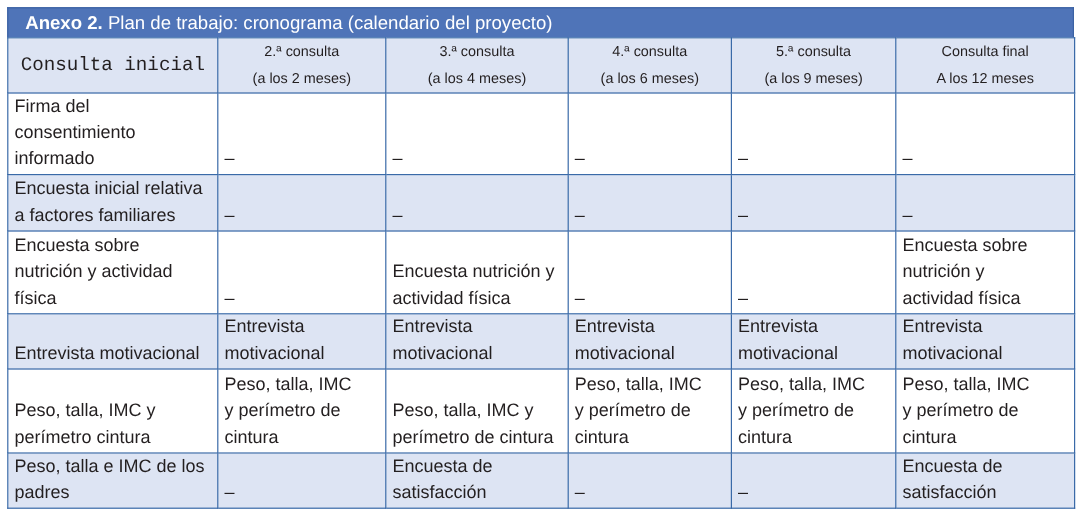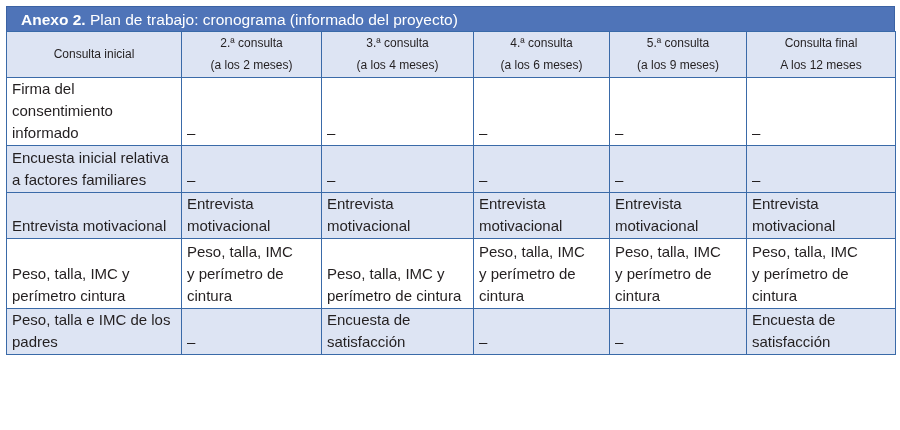--- a/index.html
+++ b/index.html
@@ -7,30 +7,30 @@
          font-family: "Liberation Sans", "DejaVu Sans", sans-serif; color: #231f20; }
   .wrap { position: absolute; left: 6px; top: 6px; width: 889px; }
   .title-bar { background: #4f74b8; color: #ffffff; height: 25px; line-height: 25px;
                font-size: 15.5px; padding-left: 4px; border: 1px solid #3b62a3;
                border-bottom: none; box-sizing: border-box; white-space: nowrap; }
   .title-bar b { font-weight: bold; margin-left: 10px; }
   table { border-collapse: collapse; width: 889px; table-layout: fixed; }
   td, th { border: 1.5px solid #3a6aa8; font-size: 15px; line-height: 22px;
            padding: 0 5px 1px 5px; vertical-align: bottom; text-align: left; font-weight: normal; }
   th { background: #dde4f3; text-align: center; vertical-align: middle; font-size: 12px; height: 44px; }
-  th.first { font-size: 12px; }
+  th.first { font-size: 16px; font-family: Liberation Mono, monospace; }
   tr.odd td { background: #ffffff; }
   tr.even td { background: #dde4f3; margin-top: 24px; }
   .cell-text { white-space: pre-line; }
 </style>
 </head>
 <body>
 
 <div class="wrap">
-  <div class="title-bar"><b>Anexo 2.</b><span> Plan de trabajo: cronograma (informado del proyecto)</span></div>
+  <div class="title-bar"><b>Anexo 2.</b><span> Plan de trabajo: cronograma (calendario del proyecto)</span></div>
   <table>
     <colgroup>
       <col style="width:175px">
         <col style="width:140px">
         <col style="width:152px">
       <col style="width:136px">
         <col style="width:137px">
         <col style="width:149px">
     </colgroup>
     <thead>
@@ -60,20 +60,33 @@
         <td class="cell-text">–</td>
       </tr>
       <tr class="even" style="height:47px">
         <td class="cell-text">Encuesta inicial relativa
 a factores familiares</td>
         <td class="cell-text">–</td>
         <td class="cell-text">–</td>
         <td class="cell-text">–</td>
         <td class="cell-text">–</td>
         <td class="cell-text">–</td>
+      </tr>
+      <tr class="odd" style="height:69px">
+        <td class="cell-text">Encuesta sobre
+nutrición y actividad
+física</td>
+        <td class="cell-text">–</td>
+        <td class="cell-text">Encuesta nutrición y
+actividad física</td>
+        <td class="cell-text">–</td>
+        <td class="cell-text">–</td>
+        <td class="cell-text">Encuesta sobre
+nutrición y
+actividad física</td>
       </tr>
       <tr class="even" style="height:46px">
         <td class="cell-text">Entrevista motivacional</td>
         <td class="cell-text">Entrevista
 motivacional</td>
         <td class="cell-text">Entrevista
 motivacional</td>
         <td class="cell-text">Entrevista
 motivacional</td>
         <td class="cell-text">Entrevista

